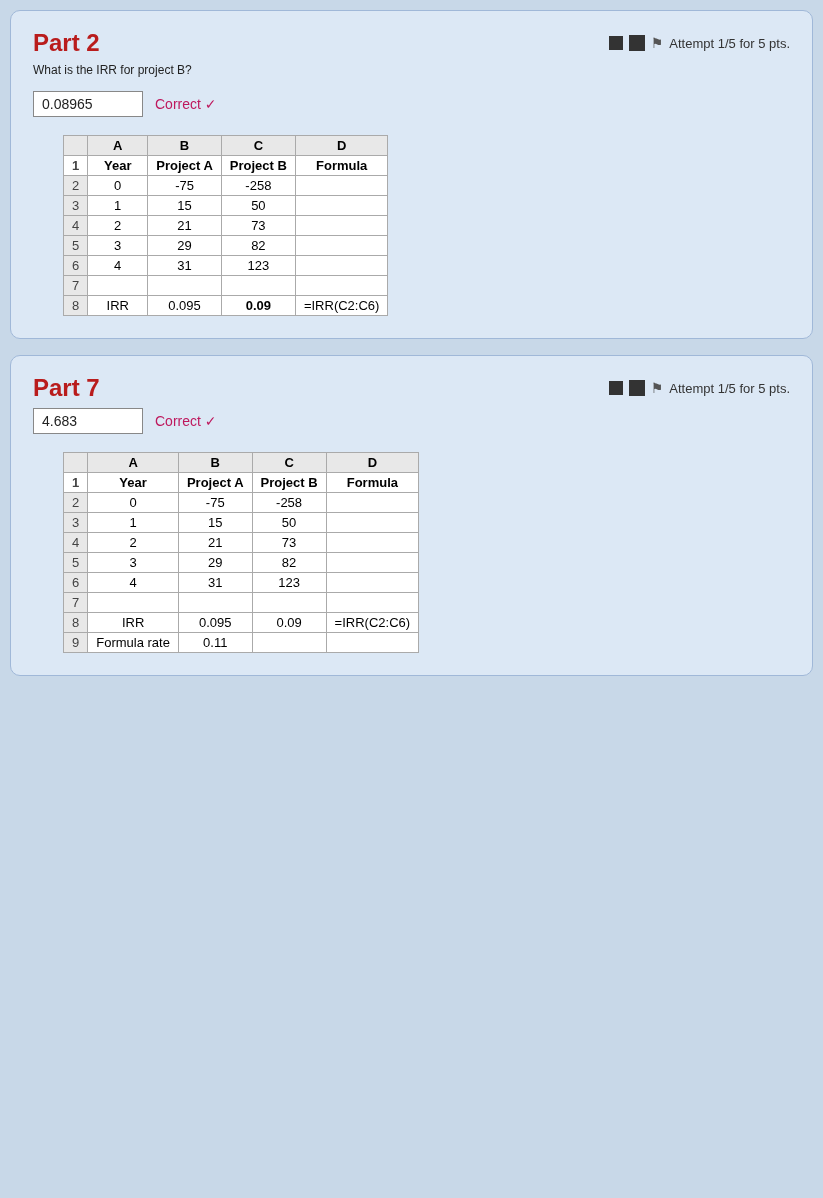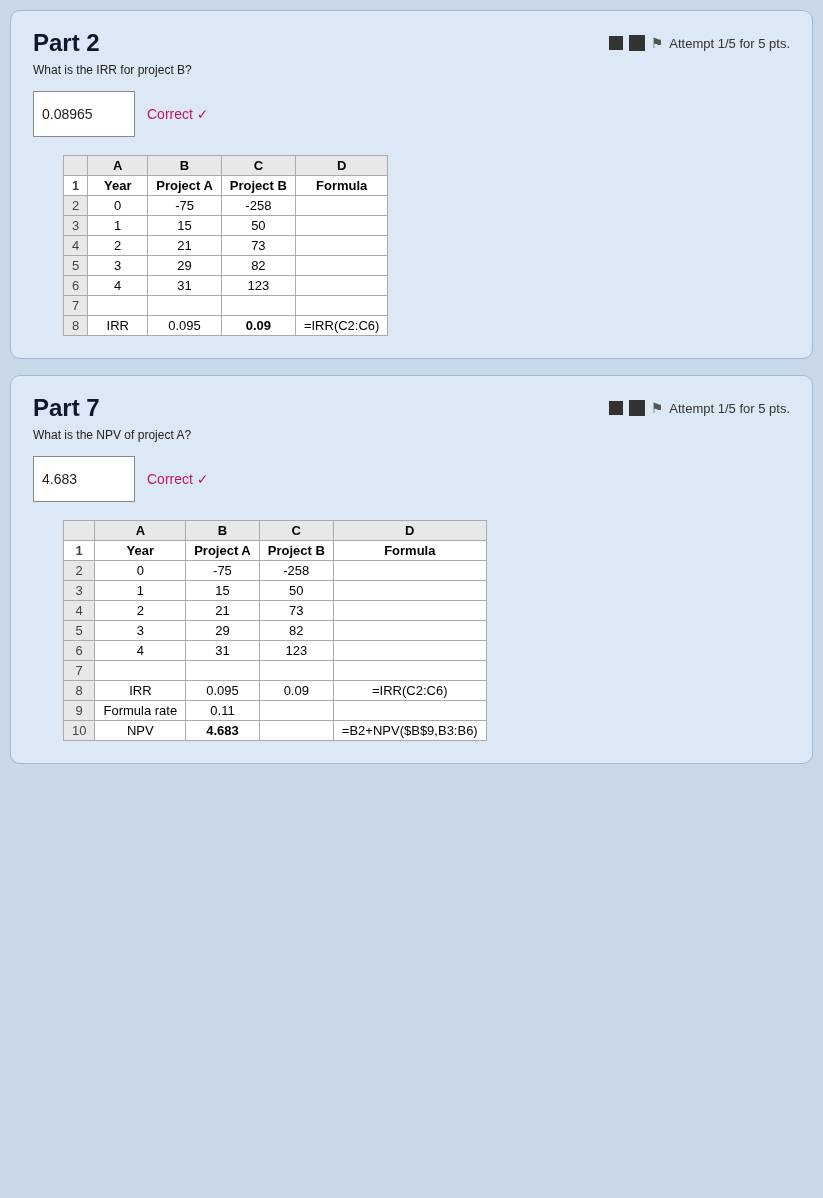--- a/index.html
+++ b/index.html
@@ -17,21 +17,21 @@
       padding: 18px 22px 22px 22px;
       margin-bottom: 16px;
     }
     .part-header {
       display: flex;
       align-items: center;
       justify-content: space-between;
       margin-bottom: 6px;
     }
     .part-title {
-      color: #0f172a;
+      color: #b91c1c;
       font-size: 24px;
       font-weight: bold;
     }
     .attempt-info {
       display: flex;
       align-items: center;
       gap: 6px;
       font-size: 13px;
       color: #333;
     }
@@ -58,23 +58,23 @@
     }
     .answer-row {
       display: flex;
       align-items: center;
       gap: 12px;
       margin-bottom: 18px;
     }
     .answer-input {
       border: 1px solid #888;
       background: #fff;
-      padding: 14px 8px;
+      padding: 4px 8px;
       font-size: 14px;
-      width: 102px;
+      width: 110px;
       color: #222;
     }
     .correct-label {
       color: #be185d;
       font-size: 14px;
     }
     .spreadsheet-wrapper {
       margin-left: 30px;
     }
     table.spreadsheet {
@@ -206,21 +206,20 @@
 <div class="part-card">
   <div class="part-header">
     <span class="part-title">Part 7</span>
     <div class="attempt-info">
       <span class="icon-box"></span>
       <span class="icon-save"></span>
       <span class="flag-icon">⚑</span>
       <span>Attempt 1/5 for 5 pts.</span>
     </div>
   </div>
-  <div class="part-question">What is the NPV of project A?</div>
   <div class="answer-row">
     <input class="answer-input" type="text" value="4.683" readonly="" style="">
     <span class="correct-label">Correct ✓</span>
   </div>
   <div class="spreadsheet-wrapper">
     <table class="spreadsheet">
       <thead>
         <tr>
           <td class="col-header row-num"></td>
           <td class="col-header col-a">A</td>
@@ -286,23 +285,16 @@
           <td>0.09</td>
           <td class="formula-cell">=IRR(C2:C6)</td>
         </tr>
         <tr>
           <td class="row-num">9</td>
           <td>Formula rate</td>
           <td>0.11</td>
           <td></td>
           <td></td>
         </tr>
-        <tr>
-          <td class="row-num">10</td>
-          <td>NPV</td>
-          <td class="bold-cell">4.683</td>
-          <td></td>
-          <td class="formula-cell">=B2+NPV($B$9,B3:B6)</td>
-        </tr>
       </tbody>
     </table>
   </div>
 </div>
 
 </body></html>

